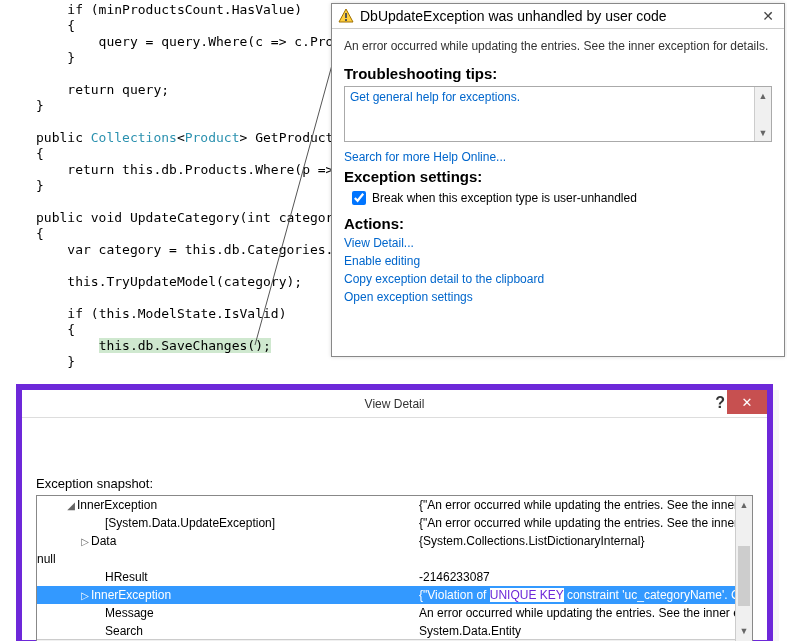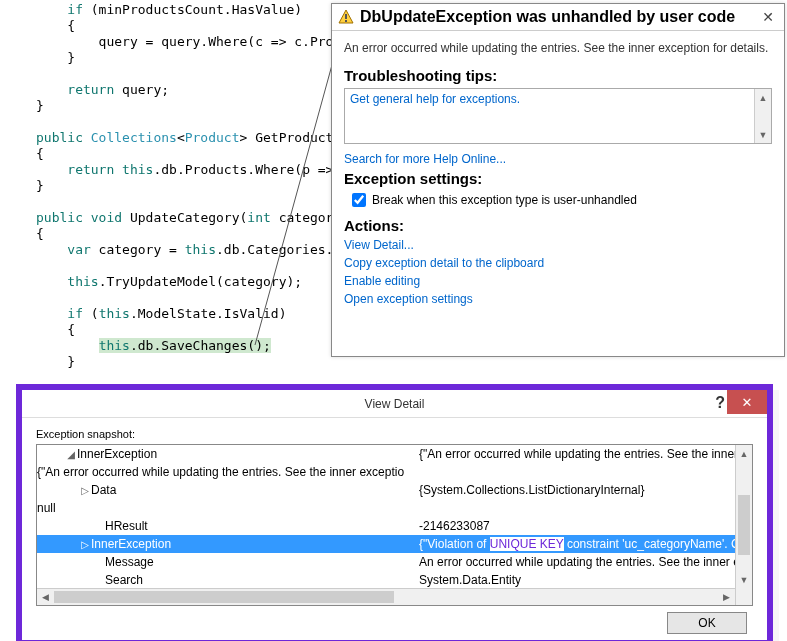--- a/index.html
+++ b/index.html
@@ -1,47 +1,47 @@
 <!DOCTYPE html>
 <html><head>
 <meta charset="utf-8">
 <style>
   * { box-sizing: border-box; margin: 0; padding: 0; }
   body { width: 787px; height: 641px; font-family: "Segoe UI", Tahoma, sans-serif; font-size: 12px; background: #fff; position: relative; overflow: hidden; }
   
   .code-area { position: absolute; top: 0; left: 0; width: 787px; height: 365px; background: #fff; font-family: Consolas, monospace; font-size: 13px; padding: 2px 0 0 36px; white-space: pre; line-height: 16px; }
-  .kw { color: #0f766e; }
+  .kw { color: #000000; }
   .typ { color: #2b91af; }
   .hl { background: #cfe8cf; }
   svg.connector { position: absolute; top: 0; left: 0; pointer-events: none; }
   
   .popup { position: absolute; top: 3px; left: 331px; width: 454px; height: 354px; border: 1px solid #888; background: #fff; box-shadow: 0 0 4px rgba(0,0,0,.15);}
   .popup-header { display: flex; align-items: center; padding: 4px 6px; border-bottom: 1px solid #ccc; }
   .popup-header .warn-icon { width: 16px; height: 16px; margin-right: 6px; }
-  .popup-header .title { font-weight: bold; flex: 1; font-size:16px;}
+  .popup-header .title { font-weight: normal; flex: 1; font-size:14px;}
   .popup-header .close { font-family: Arial; font-size: 14px; cursor: pointer; color:#444; padding:0 4px;}
   .popup-body { padding: 6px 12px 8px 12px; }
   .msg { padding: 4px 0 8px 0; color:#333; font-size:12px;}
   .sect-title { font-weight: bold; margin-top: 4px; margin-bottom:4px; font-size:15px;}
   .tips-box { border: 1px solid #aaa; height: 56px; position: relative; }
   .tips-inner { padding: 3px 5px; color: #0066cc; font-size:12px;}
   .tips-scroll { position:absolute; right:0; top:0; bottom:0; width:17px; background:#f0f0f0; border-left:1px solid #ccc;}
   .tips-scroll .up, .tips-scroll .dn { height:17px; display:flex; align-items:center; justify-content:center; color:#666; font-size:9px;}
   .tips-scroll .dn { position:absolute; bottom:0; left:0; right:0;}
   .link { color: #0066cc; cursor: pointer; margin: 4px 0; display: block; font-size:12px;}
   .chk-row { display: flex; align-items: center; gap: 6px; padding: 2px 0 6px 8px; font-size:12px;}
   .chk-row input { width:14px; height:14px;}
   
   .dialog { position: absolute; top: 384px; left: 16px; width: 757px; height: 262px; border: 6px solid #6d28d9; background: #fff; box-shadow: 6px 6px 0 rgba(0,0,0,0.03);}
   .dlg-title { height: 28px; background: #fff; display: flex; align-items: center; justify-content: center; position: relative; border-bottom:1px solid #ddd;}
   .dlg-title .txt { color: #333; font-size: 12px; }
   .dlg-title .help { position: absolute; right: 42px; top: 4px; font-size: 16px; font-weight:bold; color:#333; cursor:pointer;}
   .dlg-title .closebtn { position: absolute; right: 0; top: 0; width: 40px; height: 24px; background: #c75050; color: #fff; display:flex; align-items:center; justify-content:center; cursor:pointer; font-size:13px;}
   .dlg-body { padding: 10px 14px 10px 14px; }
-  .snap-label { font-size: 11px; margin-bottom: 4px; display:block;}
+  .snap-label { font-size: 13px; margin-bottom: 4px; display:block;margin-top:48px;}
   .tree { border: 1px solid #888; height: 162px; overflow: hidden; position: relative; background:#fff;}
   .tree-inner { position:absolute; top:0; left:0; right:17px; bottom:17px; overflow:hidden;}
   .tree-row { display: flex; height: 18px; align-items: center; font-size:12px;}
   .tree-row.sel { background: #3399ff; color: #fff; }
   .tree-cell-name { width: 382px; display:flex; align-items:center; overflow:hidden; white-space:nowrap;}
   .tree-cell-val { flex: 1; overflow:hidden; white-space:nowrap; }
   .indent { display:inline-block; }
   .exp { display:inline-block; width:12px; text-align:center; color:#666; font-size:10px;}
   .tree-row.sel .exp { color:#fff;}
   .sel-hl { background:#fff; color:#6d28d9; }
@@ -110,22 +110,22 @@
         </div>
     </div>
     <span class="link" style="margin-top:8px">Search for more Help Online...</span>
     <div class="sect-title">Exception settings:</div>
     <label class="chk-row">
       <input type="checkbox" checked="" style="">
       <span>Break when this exception type is user-unhandled</span>
     </label>
     <div class="sect-title">Actions:</div>
     <span class="link">View Detail...</span>
+    <span class="link">Enable editing</span>
     <span class="link">Copy exception detail to the clipboard</span>
-    <span class="link">Enable editing</span>
     <span class="link">Open exception settings</span>
   </div>
 </div>
 
 <div class="dialog">
   <div class="dlg-title">
     <span class="txt">View Detail</span>
     <span class="help">?</span>
     <span class="closebtn">✕</span>
   </div>
@@ -135,20 +135,25 @@
       <div class="tree-inner" id="tree-inner">
           <div class="tree-row">
             <div class="tree-cell-name">
               <span class="indent" style="width: 28px;"></span>
               <span class="exp">◢</span>
               <span>InnerException</span>
             </div>
             <div class="tree-cell-val">{"An error occurred while updating the entries. See the inner exceptio</div>
           </div>
           <div class="tree-row">
+            <div class="tree-cell-name">
+              <span class="indent" style="width: 56px;"></span>
+              <span class="exp"></span>
+              <span>[System.Data.UpdateException]</span>
+            </div>
             <div class="tree-cell-val">{"An error occurred while updating the entries. See the inner exceptio</div>
           </div>
           <div class="tree-row">
             <div class="tree-cell-name">
               <span class="indent" style="width: 42px;"></span>
               <span class="exp">▷</span>
               <span>Data</span>
             </div>
             <div class="tree-cell-val">{System.Collections.ListDictionaryInternal}</div>
           </div>

